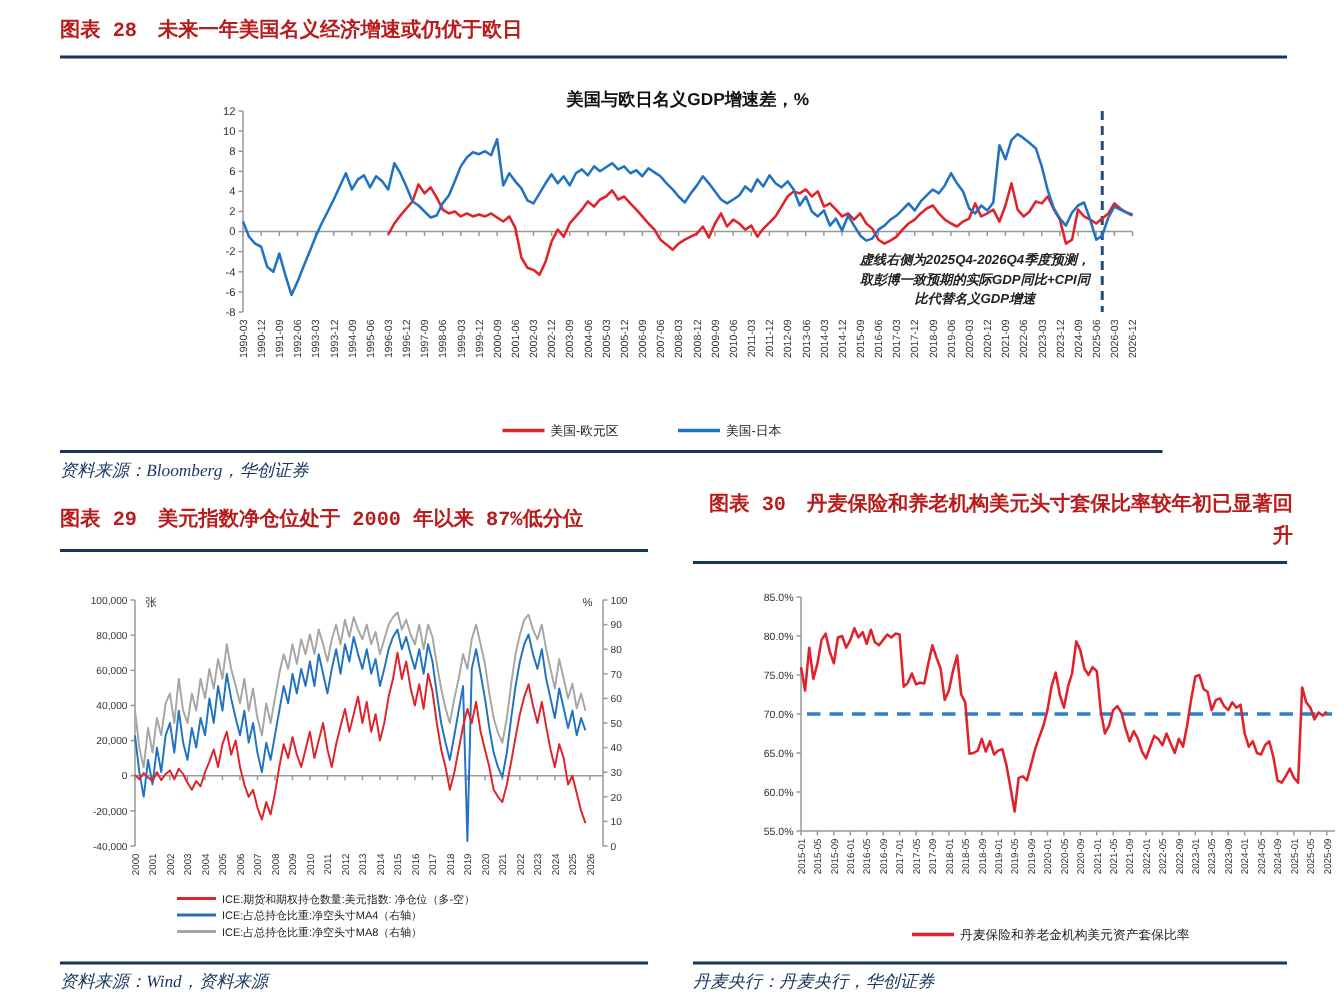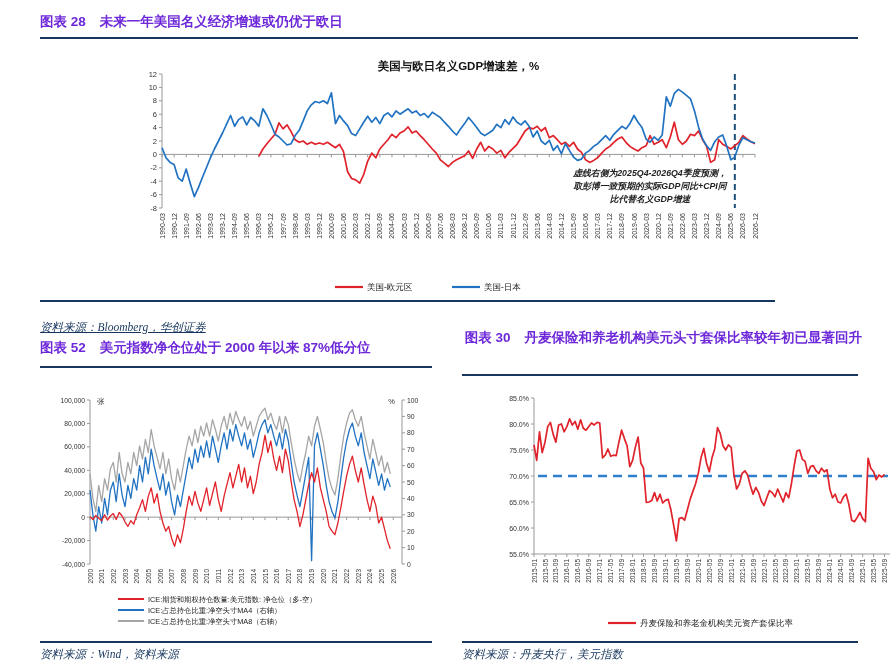--- a/index.html
+++ b/index.html
@@ -1,19 +1,19 @@
 <!DOCTYPE html>
 <html><head>
 <meta charset="utf-8">
 <style>
   html,body{margin:0;padding:0;}
   body{width:896px;height:668px;position:relative;background:#fff;overflow:hidden;
        font-family:"Liberation Sans",sans-serif;}
   .abs{position:absolute;}
-  .fig-title{font-family:Liberation Sans, sans-serif;font-weight:bold;color:#6d28d9;
+  .fig-title{font-family:Liberation Mono, monospace;font-weight:bold;color:#b91c1c;
              font-size:13.5px;line-height:1.55;}
   .fig-title .lbl{margin-right:14px;}
   .rule{position:absolute;height:2px;background:#17365d;}
   .src{position:absolute;font-family:"Liberation Serif",serif;font-style:italic;
        color:#17365d;font-size:11.5px;}
   .chartbox{position:absolute;}
   svg text{font-family:"Liberation Sans",sans-serif;}
 </style>
 </head>
 <body>
@@ -155,24 +155,24 @@
       <text x="520" y="120" text-anchor="middle" font-size="8.8" fill="#222" font-style="italic" font-weight="bold" font-family="Liberation Serif,serif">虚线右侧为2025Q4-2026Q4季度预测，</text>
       <text x="520" y="133" text-anchor="middle" font-size="8.8" fill="#222" font-style="italic" font-weight="bold" font-family="Liberation Serif,serif">取彭博一致预期的实际GDP同比+CPI同</text>
       <text x="520" y="146" text-anchor="middle" font-size="8.8" fill="#222" font-style="italic" font-weight="bold" font-family="Liberation Serif,serif">比代替名义GDP增速</text>
       <line x1="205" y1="231" x2="233" y2="231" stroke="#e0222a" stroke-width="2.2"></line>
       <text x="237" y="234" text-anchor="start" font-size="8.5" fill="#222">美国-欧元区</text>
       <line x1="322" y1="231" x2="350" y2="231" stroke="#2173c2" stroke-width="2.2"></line>
       <text x="354" y="234" text-anchor="start" font-size="8.5" fill="#222">美国-日本</text>
     </svg></div>
 
 <div class="rule" style="left:40px;top:300px;width:735px;"></div>
-<div class="src" style="left:40px;top:320px;text-decoration:underline;">资料来源：Bloomberg，华创证券</div>
+<div class="src" style="left:40px;top:306px;">资料来源：Bloomberg，华创证券</div>
 
 <div class="abs fig-title" style="left:40px;top:338px;width:400px;">
-  <span class="lbl">图表 52</span><span>美元指数净仓位处于 2000 年以来 87%低分位</span>
+  <span class="lbl">图表 29</span><span>美元指数净仓位处于 2000 年以来 87%低分位</span>
 </div>
 <div class="rule" style="left:40px;top:366px;width:392px;"></div>
 
 <div class="abs fig-title" style="left:462px;top:328px;width:400px;text-align:right;">
   <span class="lbl">图表 30</span><span>丹麦保险和养老机构美元头寸套保比率较年初已显著回升</span>
 </div>
 <div class="rule" style="left:462px;top:374px;width:396px;"></div>
 
 <div class="chartbox" id="c29" style="left:40px;top:386px;width:402px;height:252px;"><svg width="402" height="252">
       <line x1="50" y1="14" x2="50" y2="178" stroke="#999999" stroke-width="1"></line>
@@ -367,13 +367,13 @@
       <text x="0" y="0" transform="translate(397.0,173) rotate(-90)" text-anchor="end" font-size="6.5" fill="#333">2025-09</text>
       <line x1="48" y1="90" x2="398" y2="90" stroke="#2e80cd" stroke-width="2.4" stroke-dasharray="9,6"></line>
       <path d="M44.0 58.8L46.7 74.4L49.5 45.8L52.2 66.6L55.0 56.2L57.7 40.6L60.4 36.4L63.2 48.4L65.9 56.2L68.6 39.0L71.4 38.0L74.1 45.8L76.9 40.6L79.6 32.8L82.3 39.0L85.1 35.4L87.8 43.2L90.6 33.8L93.3 42.2L96.0 44.2L98.8 40.6L101.5 37.0L104.2 39.0L107.0 36.4L109.7 37.0L112.5 71.8L115.2 69.2L117.9 63.0L120.7 70.2L123.4 69.2L126.2 69.7L128.9 56.2L131.6 44.2L134.4 52.6L137.1 59.8L139.8 80.6L142.6 74.4L145.3 61.4L148.1 51.0L150.8 77.0L153.5 82.2L156.3 116.5L159.0 116.0L161.8 114.4L164.5 106.6L167.2 115.0L170.0 108.2L172.7 117.0L175.4 114.4L178.2 113.4L180.9 123.8L183.7 139.4L186.4 155.0L189.1 132.6L191.9 131.6L194.6 134.2L197.4 123.8L200.1 113.4L202.8 105.6L205.6 97.8L208.3 87.4L211.0 71.8L213.8 62.4L216.5 77.0L219.3 85.8L222.0 71.8L224.7 63.0L227.5 41.6L230.2 47.4L233.0 59.8L235.7 64.0L238.4 58.8L241.2 61.4L243.9 88.4L246.6 103.0L249.4 97.8L252.1 87.4L254.9 84.8L257.6 89.0L260.3 99.4L263.1 108.2L265.8 101.4L268.6 106.6L271.3 115.0L274.0 119.6L276.8 111.8L279.5 104.6L282.2 106.6L285.0 110.8L287.7 103.0L290.5 109.8L293.2 116.0L295.9 106.6L298.7 111.8L301.4 97.8L304.2 79.6L306.9 65.0L309.6 64.0L312.4 73.4L315.1 75.4L317.8 87.4L320.6 80.6L323.3 79.6L326.1 84.8L328.8 87.4L331.5 82.2L334.3 85.8L337.0 83.8L339.8 103.0L342.5 111.8L345.2 108.2L348.0 116.0L350.7 117.0L353.4 110.8L356.2 108.2L358.9 118.6L361.7 134.2L364.4 135.8L367.1 131.6L369.9 126.4L372.6 132.6L375.4 135.8L378.1 72.3L380.8 82.2L383.6 85.8L386.3 93.6L389.0 89.0L391.8 91.0L394.5 88.4" fill="none" stroke="#e0222a" stroke-width="1.7" stroke-linejoin="round"></path>
       <line x1="118" y1="237" x2="146" y2="237" stroke="#e0222a" stroke-width="2.2"></line>
       <text x="150" y="240" text-anchor="start" font-size="8.5" fill="#222">丹麦保险和养老金机构美元资产套保比率</text>
     </svg></div>
 
 <div class="rule" style="left:40px;top:641px;width:392px;"></div>
 <div class="rule" style="left:462px;top:641px;width:396px;"></div>
 <div class="src" style="left:40px;top:647px;">资料来源：Wind，资料来源</div>
-<div class="src" style="left:462px;top:647px;">资料来源：丹麦央行，美元指数</div>
+<div class="src" style="left:462px;top:647px;">丹麦央行：丹麦央行，华创证券</div>
 
 </body></html>

